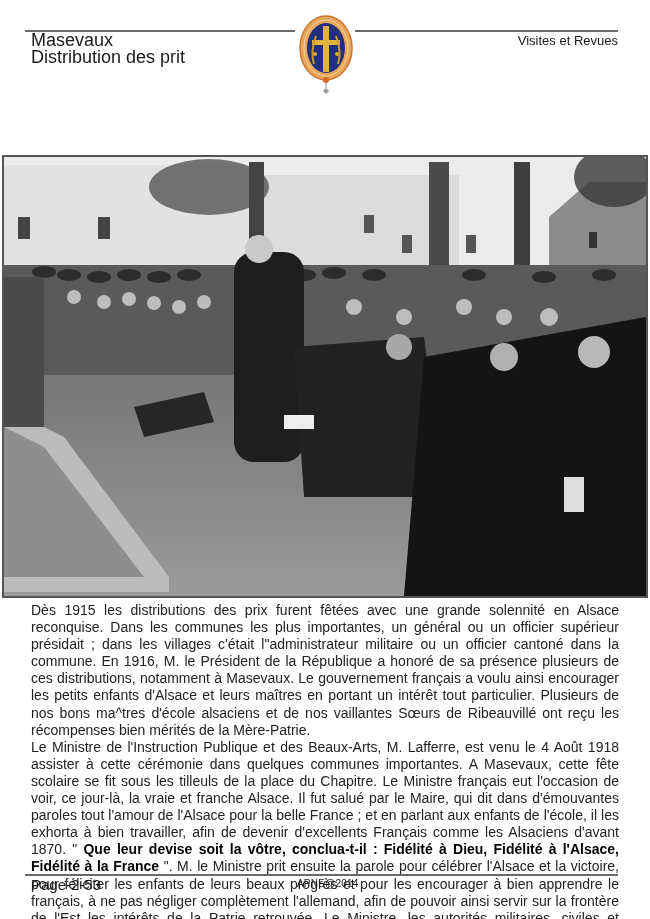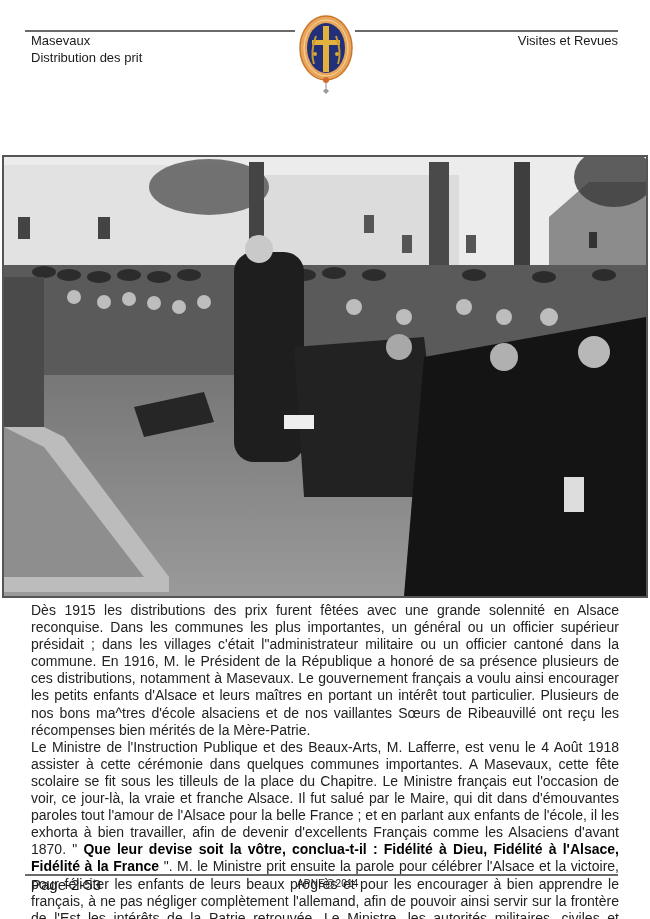--- a/index.html
+++ b/index.html
@@ -3,21 +3,21 @@
   <meta charset="utf-8">
   <style>
     html, body { margin: 0; padding: 0; background: #ffffff; }
     body { width: 650px; height: 919px; position: relative; overflow: hidden;
            font-family: "Liberation Sans", sans-serif; color: #1a1a1a; }
 
     .hdr-rule { position: absolute; top: 30px; height: 2px; background: #6a6a6a; }
     .hdr-rule.left  { left: 25px; width: 270px; }
     .hdr-rule.right { left: 355px; width: 263px; }
 
-    .hdr-left { position: absolute; left: 31px; top: 32px; font-size: 13px; line-height: 17px; }
+    .hdr-left { position: absolute; left: 31px; top: 32px; font-size: 18px; line-height: 17px; }
     .hdr-right { position: absolute; right: 32px; top: 32px; font-size: 13px; line-height: 17px; text-align: right; }
 
     .emblem { position: absolute; left: 298px; top: 14px; width: 56px; height: 84px; }
 
     .photo { position: absolute; left: 2px; top: 155px; width: 646px; height: 443px;
              border: 2px solid #555; box-sizing: border-box; overflow: hidden; background: #ddd; }
     .photo svg { display: block; }
 
     .body-text { position: absolute; left: 31px; top: 602px; width: 588px;
                  font-size: 14px; line-height: 17.1px; text-align: justify; color: #222; }

